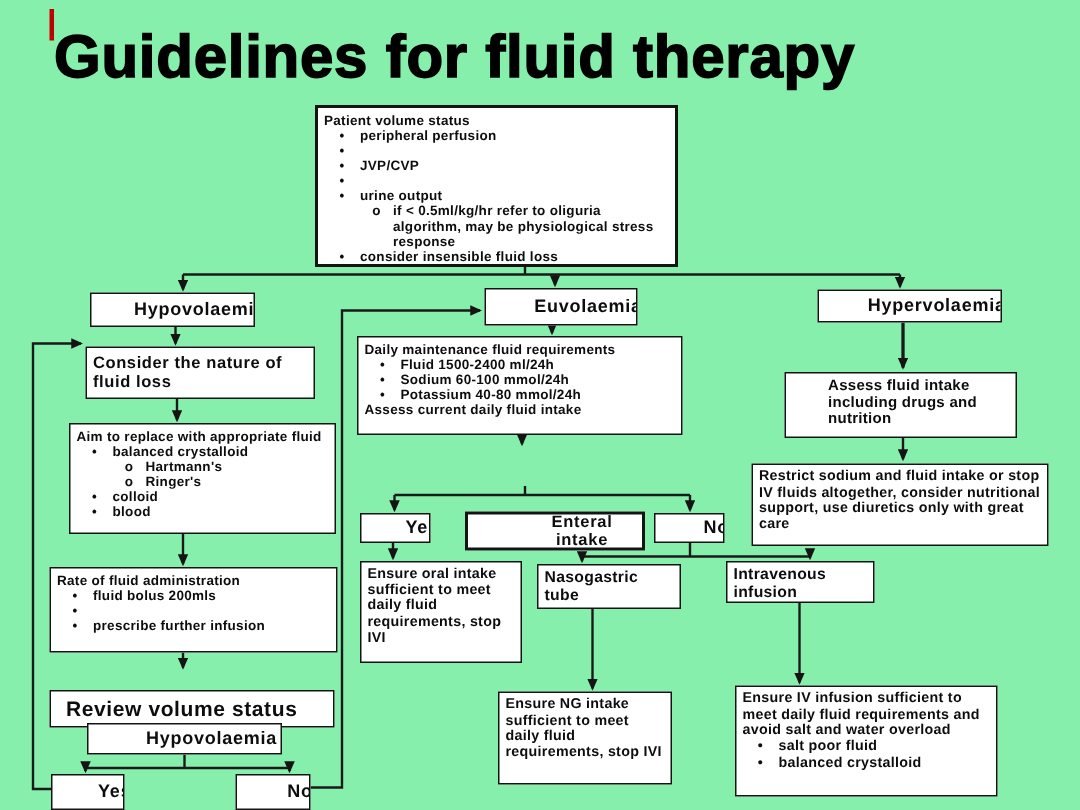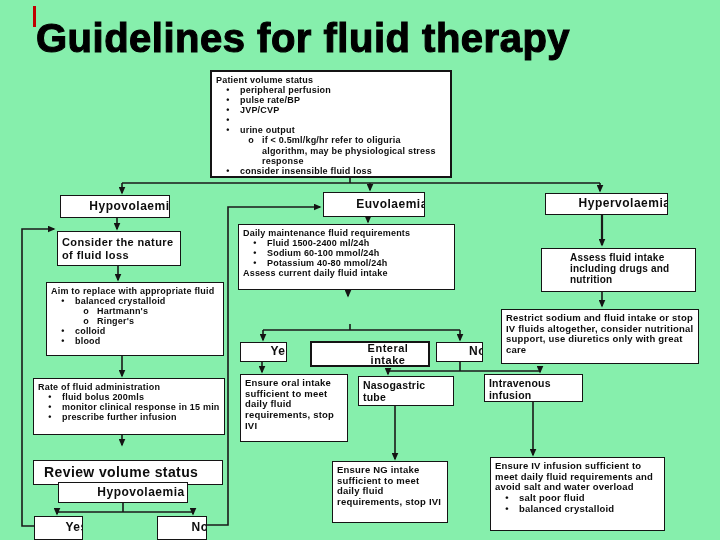--- a/index.html
+++ b/index.html
@@ -78,21 +78,20 @@
       <div class="node thick" style="left: 210px; top: 70px; width: 242px; height: 108px; font-size: 9px;">
         <div class="row">
           <span class="tx">Patient volume status</span>
         </div>
         <div class="row">
           <span class="m">•</span>
           <span class="tx">peripheral perfusion</span>
         </div>
         <div class="row">
           <span class="m">•</span>
-          <span class="tx">pulse rate/BP</span>
         </div>
         <div class="row">
           <span class="m">•</span>
           <span class="tx">JVP/CVP</span>
         </div>
         <div class="row">
           <span class="m">•</span>
         </div>
         <div class="row">
           <span class="m">•</span>
@@ -115,21 +114,21 @@
       <div class="node center" style="left: 323px; top: 192px; width: 102px; height: 25px; font-size: 12px;">
         <div class="row">
           <span class="tx">Euvolaemia</span>
         </div>
       </div>
       <div class="node center" style="left: 545px; top: 193px; width: 123px; height: 22px; font-size: 12px;">
         <div class="row">
           <span class="tx">Hypervolaemia</span>
         </div>
       </div>
-      <div class="node vcenter" style="left: 57px; top: 231px; width: 124px; height: 35px; font-size: 11px; align-items: flex-end;">
+      <div class="node vcenter" style="left: 57px; top: 231px; width: 153px; height: 35px; font-size: 11px; align-items: flex-end;">
         <div class="row">
           <span class="tx">Consider the nature of fluid loss</span>
         </div>
       </div>
       <div class="node" style="left: 46px; top: 282px; width: 178px; height: 74px; font-size: 9px;">
         <div class="row">
           <span class="tx">Aim to replace with appropriate fluid</span>
         </div>
         <div class="row">
           <span class="m">•</span>
@@ -155,21 +154,20 @@
       <div class="node" style="left: 33px; top: 378px; width: 192px; height: 57px; font-size: 9px;">
         <div class="row">
           <span class="tx">Rate of fluid administration</span>
         </div>
         <div class="row">
           <span class="m">•</span>
           <span class="tx">fluid bolus 200mls</span>
         </div>
         <div class="row">
           <span class="m">•</span>
-          <span class="tx">monitor clinical response in 15 min</span>
         </div>
         <div class="row">
           <span class="m">•</span>
           <span class="tx">prescribe further infusion</span>
         </div>
       </div>
       <div class="node vcenter" style="left: 33px; top: 460px; width: 190px; height: 25px; font-size: 14px; padding-left: 10px;">
         <div class="row">
           <span class="tx">Review volume status</span>
         </div>
@@ -250,21 +248,21 @@
         </div>
         <div class="row">
           <span class="m">•</span>
           <span class="tx">salt poor fluid</span>
         </div>
         <div class="row">
           <span class="m">•</span>
           <span class="tx">balanced crystalloid</span>
         </div>
       </div>
-      <div class="node" style="left: 541px; top: 248px; width: 155px; height: 44px; font-size: 10px; padding-left: 28px;">
+      <div class="node" style="left: 523px; top: 248px; width: 155px; height: 44px; font-size: 10px; padding-left: 28px;">
         <div class="row">
           <span class="tx">Assess fluid intake including drugs and nutrition</span>
         </div>
       </div>
       <div class="node" style="left: 501px; top: 309px; width: 198px; height: 55px; font-size: 9.5px;">
         <div class="row">
           <span class="tx">Restrict sodium and fluid intake or stop IV fluids altogether, consider nutritional support, use diuretics only with great care</span>
         </div>
       </div>
     </div>

